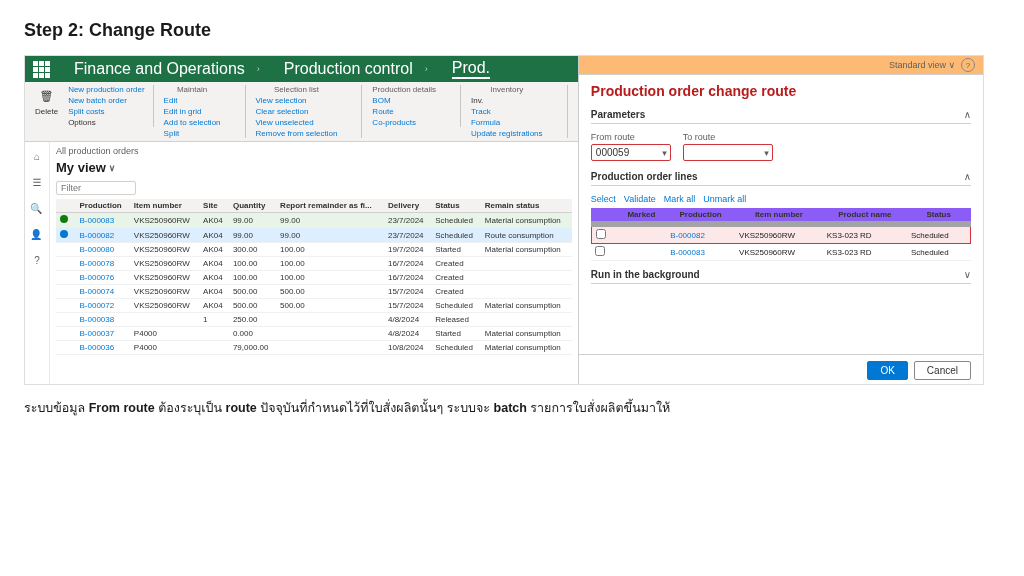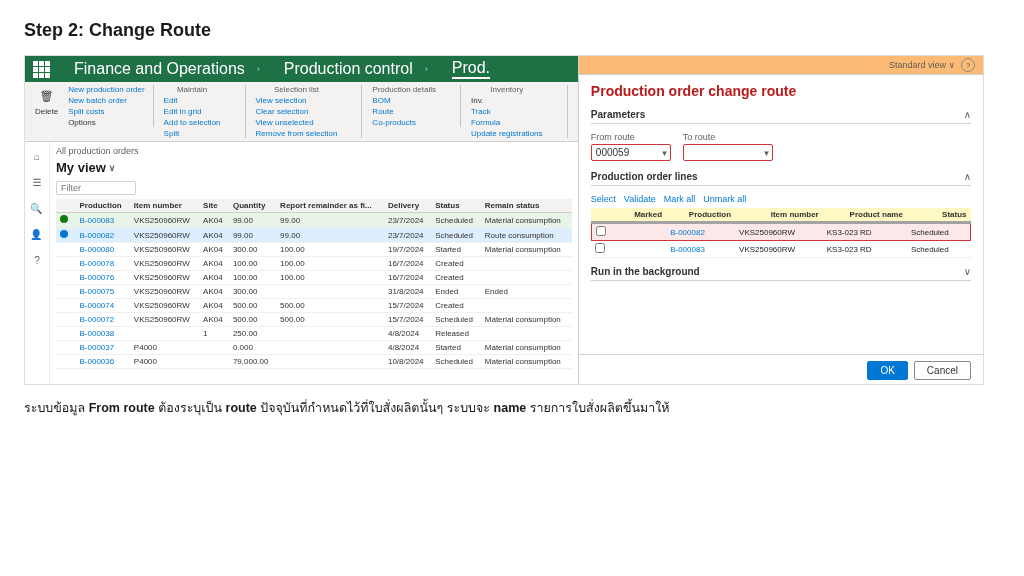--- a/index.html
+++ b/index.html
@@ -357,26 +357,26 @@
       color: #0078d4;
       cursor: pointer;
     }
 
     .prod-lines-table {
       width: 100%;
       border-collapse: collapse;
       font-size: 8px;
     }
     .prod-lines-table th {
-      background: #fef9c3;
+      background: #8b5cf6;
       padding: 2px 4px;
-      text-align: right;
+      text-align: center;
       font-weight: 600;
       color: #323130;
-      border-bottom: 3px solid #a3a3a3;
+      border-bottom: 6px solid #a3a3a3;
       white-space: nowrap;
     }
     .prod-lines-table td {
       padding: 2px 4px;
       border-bottom: 1px solid #f0f0f0;
       white-space: nowrap;
     }
     .prod-lines-table tr.row-selected {
       background: #fce8e9;
       border: 1px solid #d13438;
@@ -592,31 +592,20 @@
                   <td>VKS250960RW</td>
                   <td>AK04</td>
                   <td>100.00</td>
                   <td>100.00</td>
                   <td>16/7/2024</td>
                   <td>Created</td>
                   <td></td>
                 </tr>
                 <tr>
                   <td></td>
-                  <td><a class="prod-link" href="#">B-000075</a></td>
-                  <td>VKS250960RW</td>
-                  <td>AK04</td>
-                  <td>300.00</td>
-                  <td></td>
-                  <td>31/8/2024</td>
-                  <td>Ended</td>
-                  <td>Ended</td>
-                </tr>
-                <tr>
-                  <td></td>
                   <td><a class="prod-link" href="#">B-000074</a></td>
                   <td>VKS250960RW</td>
                   <td>AK04</td>
                   <td>500.00</td>
                   <td>500.00</td>
                   <td>15/7/2024</td>
                   <td>Created</td>
                   <td></td>
                 </tr>
                 <tr>
@@ -760,16 +749,16 @@
 
       <div class="dialog-footer">
         <button class="dialog-btn btn-ok">OK</button>
         <button class="dialog-btn btn-cancel">Cancel</button>
       </div>
 
     </div>
   </div>
 
   <div class="description-text">
-    <span>ระบบข้อมูล </span><span class="text-bold">From route</span><span>  ต้องระบุเป็น </span><span class="text-bold">route</span><span> ปัจจุบันที่กำหนดไว้ที่ใบสั่งผลิตนั้นๆ ระบบจะ </span><span class="text-bold">name</span><span> รายการใบสั่งผลิตขึ้นมาให้</span>
+    <span>ระบบข้อมูล </span><span class="text-bold">From route</span><span>  ต้องระบุเป็น </span><span class="text-bold">route</span><span> ปัจจุบันที่กำหนดไว้ที่ใบสั่งผลิตนั้นๆ ระบบจะ </span><span class="text-bold">batch</span><span> รายการใบสั่งผลิตขึ้นมาให้</span>
   </div>
 
 </div>
 
 </body></html>

